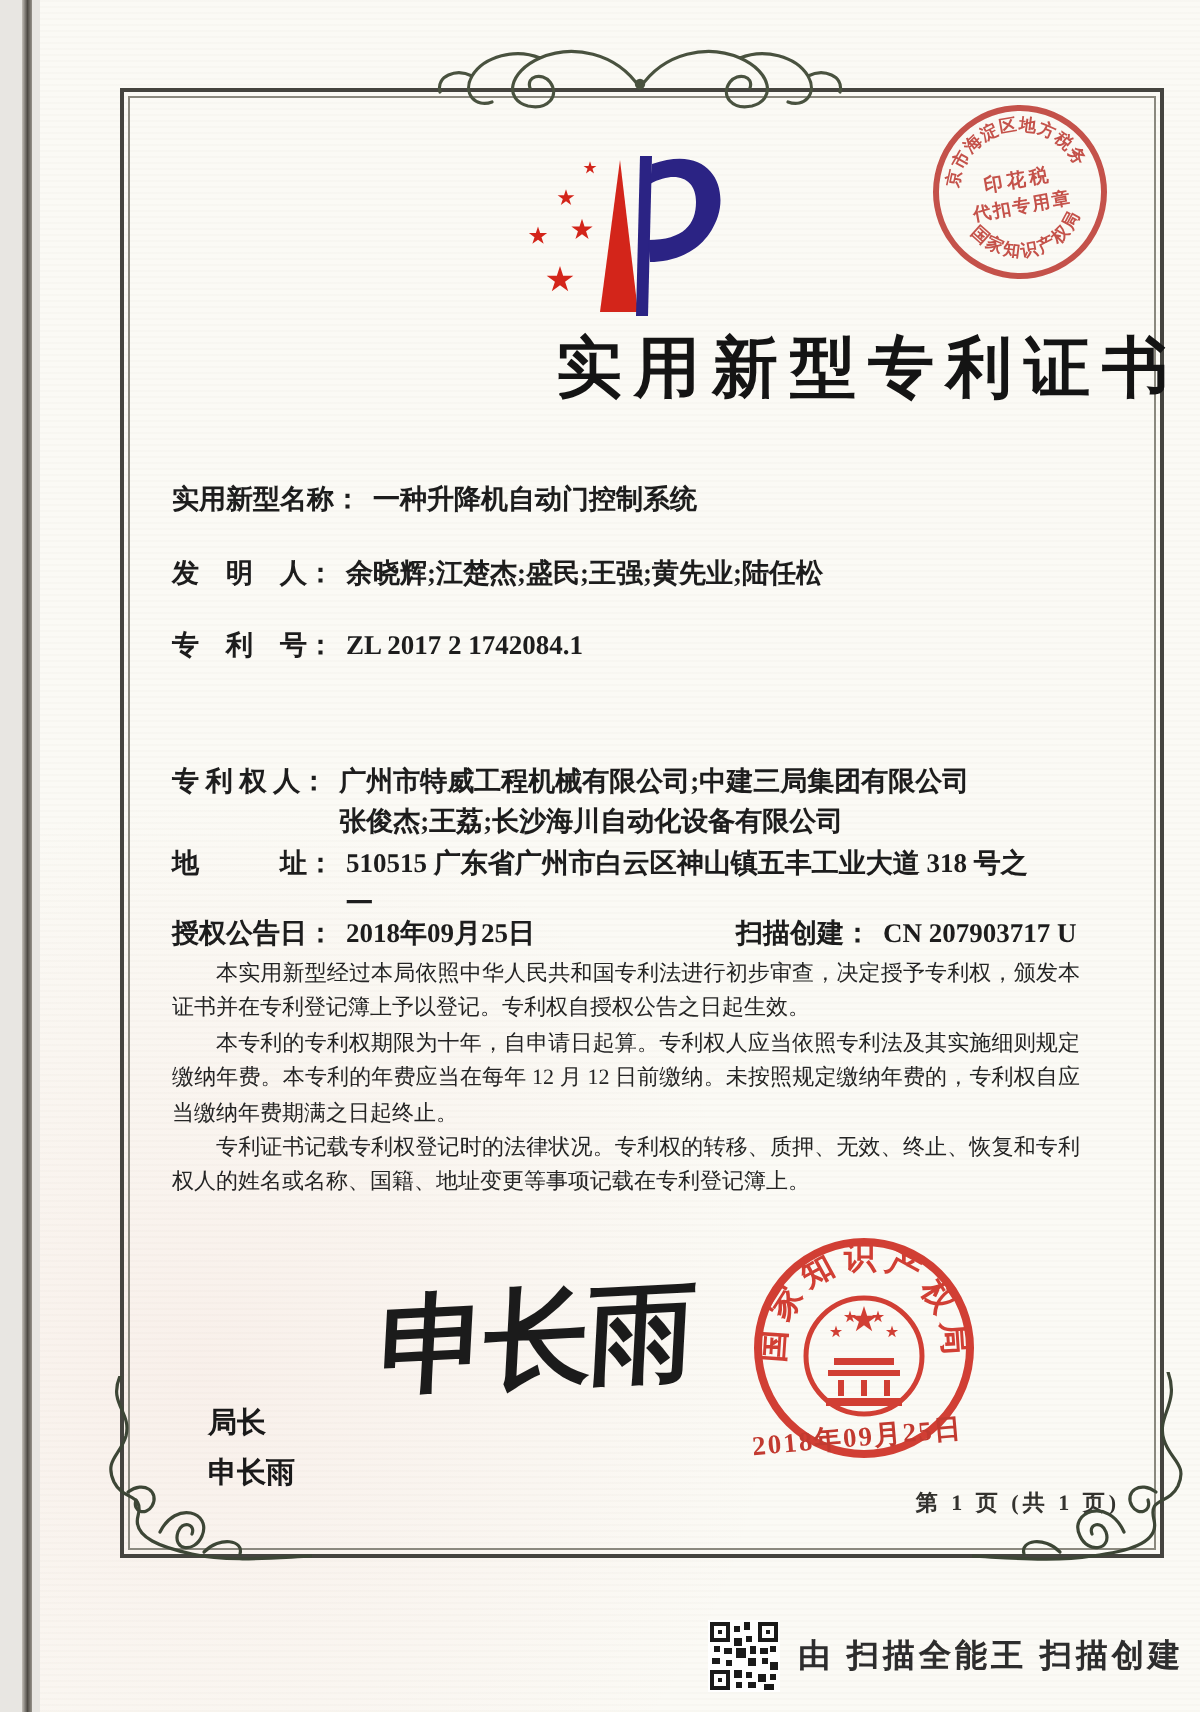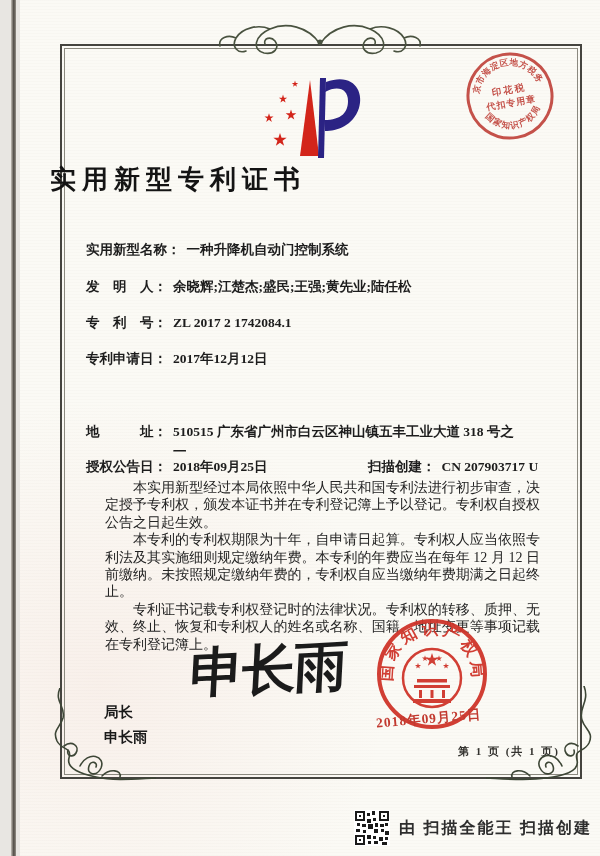--- a/index.html
+++ b/index.html
@@ -28,33 +28,33 @@
   .certno{
     position:absolute;left:66px;top:84px;
     font-size:14px;font-weight:600;letter-spacing:1px;color:#2a2a2a;
   }
   .logo{position:absolute;left:238px;top:72px;width:112px;height:88px;}
   .taxstamp{
     position:absolute;left:444px;top:50px;width:92px;height:92px;
     transform:rotate(-10deg);opacity:.9;
   }
   .title{
-    position:absolute;left:30px;top:162px;width:540px;text-align:left;
-    font-size:26px;font-weight:700;letter-spacing:6px;color:#141414;
+    position:absolute;left:30px;top:162px;width:540px;text-align:right;
+    font-size:33px;font-weight:700;letter-spacing:6px;color:#141414;
   }
   .row{
     position:absolute;left:66px;width:474px;display:flex;
     font-size:13.5px;font-weight:600;color:#1d1d1d;line-height:20px;
   }
   .flabel{flex:none;white-space:pre;}
   .fvalue{margin-left:6px;white-space:pre-line;}
   .pair2{position:absolute;left:282px;top:0;display:flex;}
   .paras{
     position:absolute;left:66px;right:60px;top:479px;
-    font-size:14px;line-height:17.4px;color:#242424;text-align:justify;margin-left:19px;
+    font-size:11px;line-height:17.4px;color:#242424;text-align:justify;
   }
   .paras p{margin:0;text-indent:2em;}
   .officer{
     position:absolute;left:84px;top:700px;
     font-size:14.5px;font-weight:700;line-height:25px;color:#1a1a1a;
   }
   .sig{
     position:absolute;left:170px;top:634px;
     font-size:54px;font-weight:600;letter-spacing:-2px;color:#1b1b1b;
     transform:rotate(-3deg) skewX(-6deg);
@@ -138,23 +138,24 @@
     <span class="fvalue">一种升降机自动门控制系统</span>
   </div>
   <div class="row" style="top:277px">
     <span class="flabel">发　明　人：</span>
     <span class="fvalue">余晓辉;江楚杰;盛民;王强;黄先业;陆任松</span>
   </div>
   <div class="row" style="top:313px">
     <span class="flabel">专　利　号：</span>
     <span class="fvalue">ZL 2017 2 1742084.1</span>
   </div>
-  <div class="row" style="top:349px">
-    <span class="flabel">专利申请日：</span>
-    <span class="fvalue">2017年12月12日</span>
+  <div class="row" style="top:381px">
+    <span class="flabel">专 利 权 人：</span>
+    <span class="fvalue">广州市特威工程机械有限公司;中建三局集团有限公司
+张俊杰;王荔;长沙海川自动化设备有限公司</span>
   </div>
   <div class="row" style="top:422px">
     <span class="flabel">地　　　址：</span>
     <span class="fvalue">510515 广东省广州市白云区神山镇五丰工业大道 318 号之
 一</span>
   </div>
 
   <div class="row" style="top:457px">
     <span class="flabel">授权公告日：</span>
     <span class="fvalue">2018年09月25日</span>

